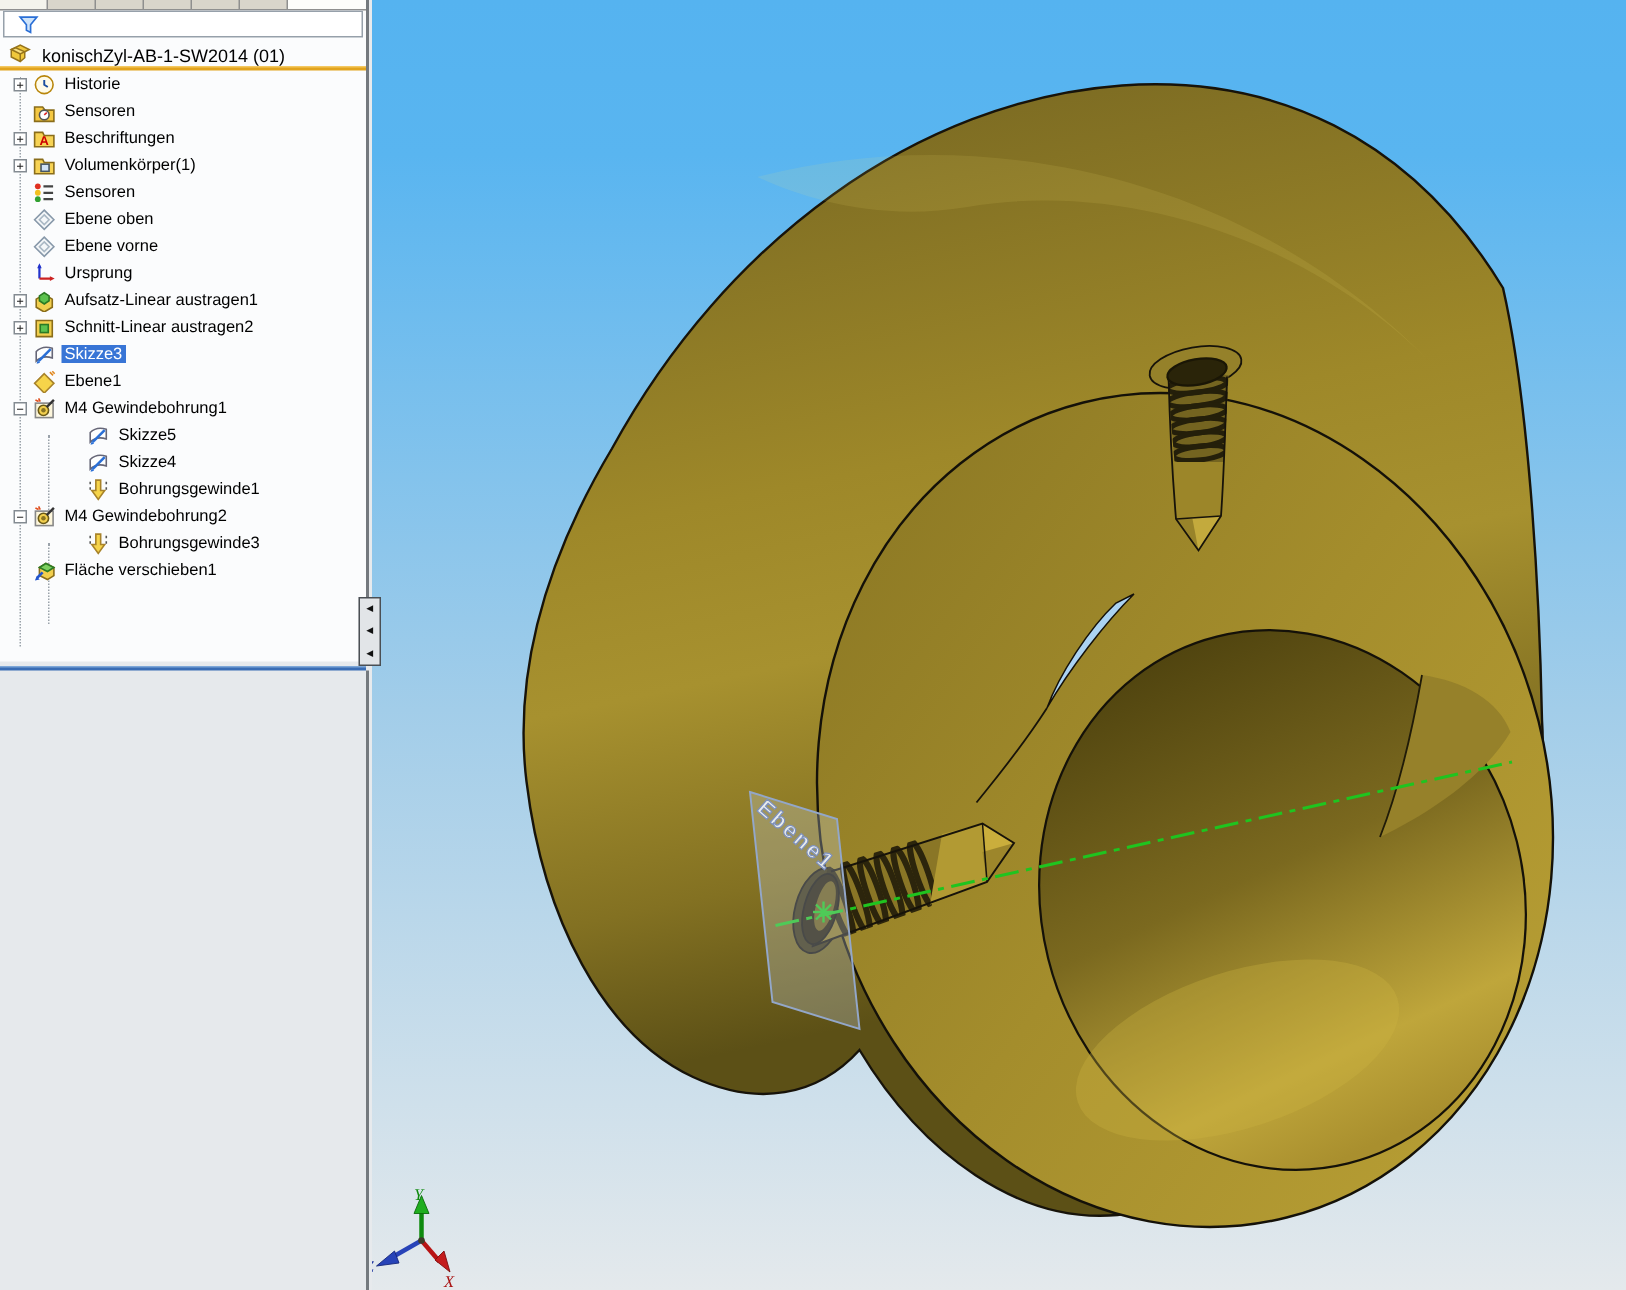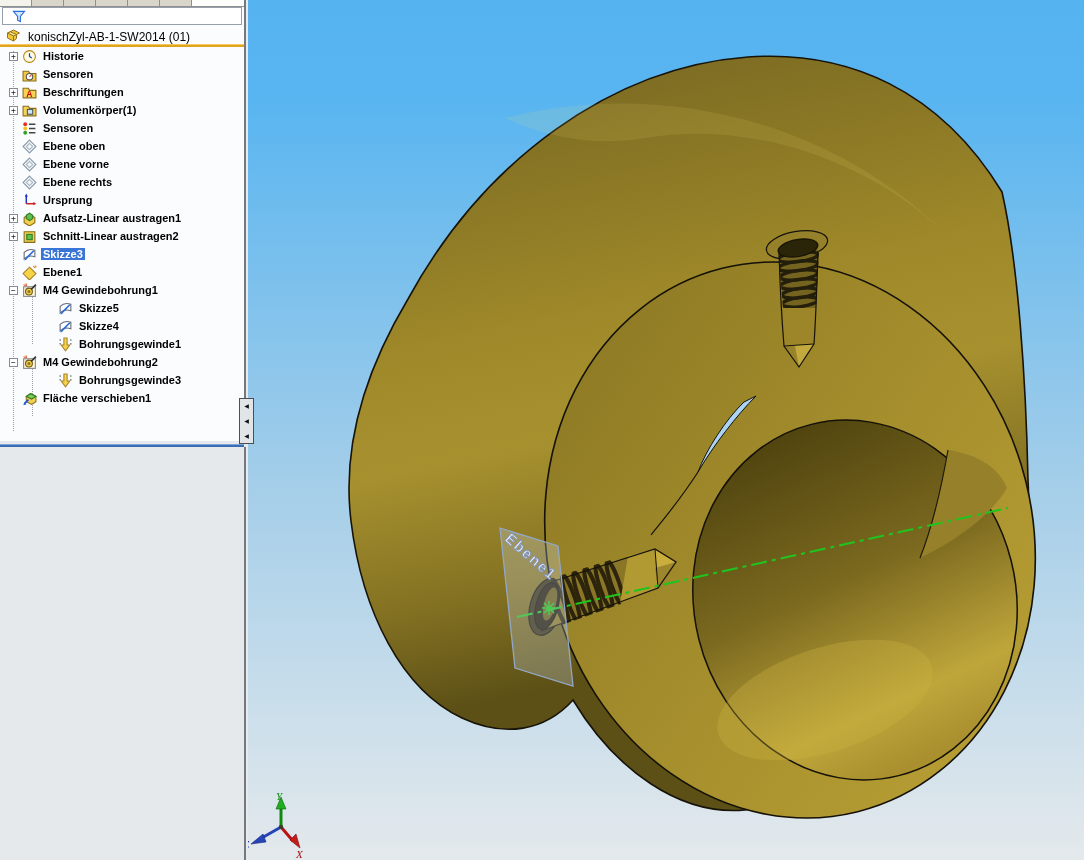--- a/index.html
+++ b/index.html
@@ -53,21 +53,21 @@
   .trow.l1{padding-left:9px;}
   .trow.l2{padding-left:45px;}
   .ebox{
     width:9px;height:9px;box-sizing:border-box;border:1px solid #848b92;background:#fff;
     font-size:8px;line-height:7px;text-align:center;color:#222;
     margin-right:4px;flex:0 0 auto;font-family:"DejaVu Sans Mono",monospace;
   }
   .espace{width:13px;flex:0 0 auto;}
   .ticon{width:15px;height:15px;margin-right:4px;flex:0 0 auto;}
   .ticon svg{width:15px;height:15px;display:block;}
-  .tlabel{padding:0 2px;font-weight:bold;}
+  .tlabel{padding:0 2px;}
   .tlabel.selected{background:#3875d6;color:#fff;}
   #rollback-bar{
     position:absolute;left:0;top:444px;width:244px;height:3px;
     background:#3a6db5;border-top:1px solid #7da7d8;
   }
   #panel-lower{
     position:absolute;left:0;top:447px;width:244px;height:413px;
     background:#e6e9ec;border-right:2px solid #74797e;
   }
   #splitter-widget{
@@ -305,30 +305,20 @@
               <path d="M7 1L13 7L7 13L1 7Z" fill="#eef2f6" fill-opacity=".5" stroke="#8899aa"></path>
               <path d="M7 4L10 7L7 10L4 7Z" fill="none" stroke="#aab8c4"></path>
             </svg>
           </span>
           <span class="tlabel">Ebene vorne</span>
         </div>
         <div class="trow l1">
           <span class="espace"></span>
           <span class="ticon">
             <svg viewBox="0 0 14 14">
-              <path d="M7 1L13 7L7 13L1 7Z" fill="#eef2f6" fill-opacity=".5" stroke="#8899aa"></path>
-              <path d="M7 4L10 7L7 10L4 7Z" fill="none" stroke="#aab8c4"></path>
-            </svg>
-          </span>
-          <span class="tlabel">Ebene rechts</span>
-        </div>
-        <div class="trow l1">
-          <span class="espace"></span>
-          <span class="ticon">
-            <svg viewBox="0 0 14 14">
               <path d="M4 2v8" stroke="#2233cc" stroke-width="1.4"></path>
               <path d="M4 0.5L2.6 3.5h2.8z" fill="#2233cc"></path>
               <path d="M4 10h7.5" stroke="#cc2222" stroke-width="1.4"></path>
               <path d="M13.5 10l-3-1.5v3z" fill="#cc2222"></path>
             </svg>
           </span>
           <span class="tlabel">Ursprung</span>
         </div>
         <div class="trow l1">
           <span class="ebox">+</span>

